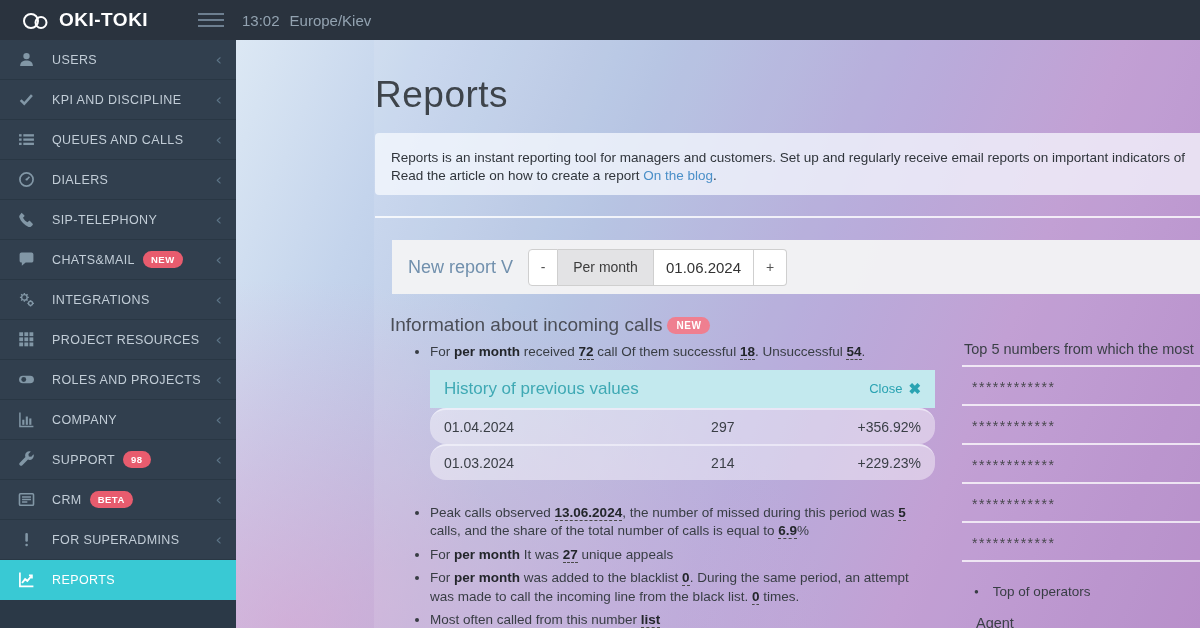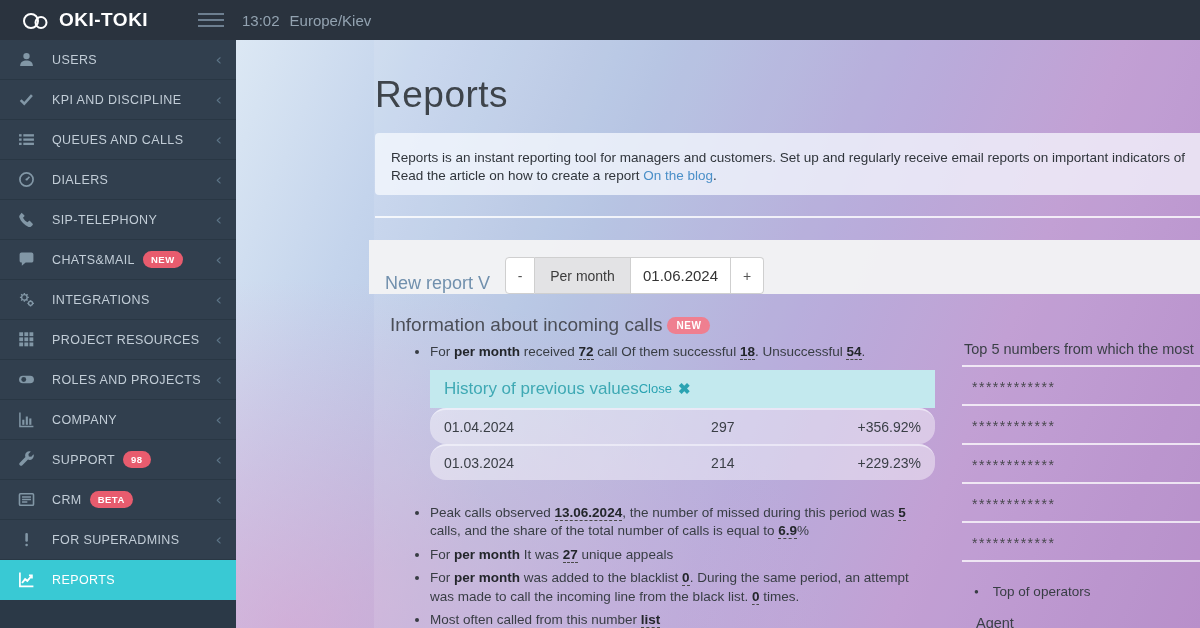--- a/index.html
+++ b/index.html
@@ -44,22 +44,22 @@
     color:#3e444b; letter-spacing:.5px; }
 
   .desc-box { position:absolute; left:139px; top:93px; right:0; height:62px;
     background:rgba(248,251,255,.72); border-radius:4px 0 0 4px; padding:16px 0 0 16px;
     font-size:13.5px; color:#30353b; line-height:18px; white-space:nowrap; overflow:hidden; }
   .desc-box a { color:#4a8fc8; text-decoration:none; }
 
   .hr-line { position:absolute; left:139px; top:176px; right:0; height:2px;
     background:rgba(255,255,255,.8); }
 
-  .report-bar { position:absolute; left:133px; top:200px; right:0; height:54px;
-    background:rgba(243,243,244,.97); display:flex; align-items:flex-end; padding-left:16px; }
+  .report-bar { position:absolute; left:156px; top:200px; right:0; height:54px;
+    background:rgba(243,243,244,.97); display:flex; align-items:center; padding-left:16px; }
   .nr-label { font-size:18px; color:#7190ad; width:118px; cursor:pointer; }
   .btn-group { display:flex; height:37px; margin-left:2px; }
   .btn-group .ctl { display:flex; align-items:center; justify-content:center;
     background:#fff; border:1px solid #cfcfcf; font-size:14px; color:#555; cursor:pointer; }
   .ctl.minus { width:30px; border-radius:4px 0 0 4px; }
   .ctl.period { width:96px; background:#e3e3e5; border-left:none; color:#3c3c3c; }
   .ctl-date { width:100px; border:1px solid #cfcfcf; border-left:none; background:#fff;
     font-size:15px; color:#333; text-align:center; font-family:"Liberation Sans", sans-serif; }
   .ctl.plus { width:33px; border-left:none; border-radius:0 4px 4px 0; }
 
@@ -72,21 +72,21 @@
   .badge-pill { background:#ef7f90; color:#fff; font-size:10px; font-weight:bold;
     padding:3px 9px; border-radius:10px; margin-left:5px; letter-spacing:.5px; }
 
   ul.stats { margin:7px 0 0 0; padding-left:55px; }
   ul.stats li { font-size:13.5px; color:#383d44; line-height:18.5px; margin-bottom:5px; }
   .val { font-weight:bold; color:#23262b; border-bottom:1px dashed #4a4a4a; }
   .bld { font-weight:bold; color:#23262b; }
 
   .history { margin:8px 0 0 55px; width:505px; }
   .h-head { background:#c3e9ee; color:#3fa9b4; font-size:17px; padding:9px 14px;
-    display:flex; align-items:center; }
+    display:flex; justify-content:space-between; align-items:center; }
   .h-close { color:#2aa3b2; font-size:13px; display:flex; align-items:center; gap:6px; cursor:pointer; }
   .h-close .x { font-weight:bold; font-size:15px; }
   .h-row { display:flex; background:rgba(255,255,255,.42); padding:9px 14px; font-size:14px;
     color:#3a3f46; border-top:2px solid rgba(250,250,255,.55);border-radius:16px; }
   .h-row .c1 { flex:0 0 56%; } .h-row .c2 { flex:1; } .h-row .c3 { text-align:center; }
 
   ul.stats.after { margin-top:24px; }
 
   .t5-head { font-size:14.5px; color:#3a3f46; padding:0 0 8px 2px;
     border-bottom:2px solid rgba(255,255,255,.75); white-space:nowrap; overflow:hidden; }

